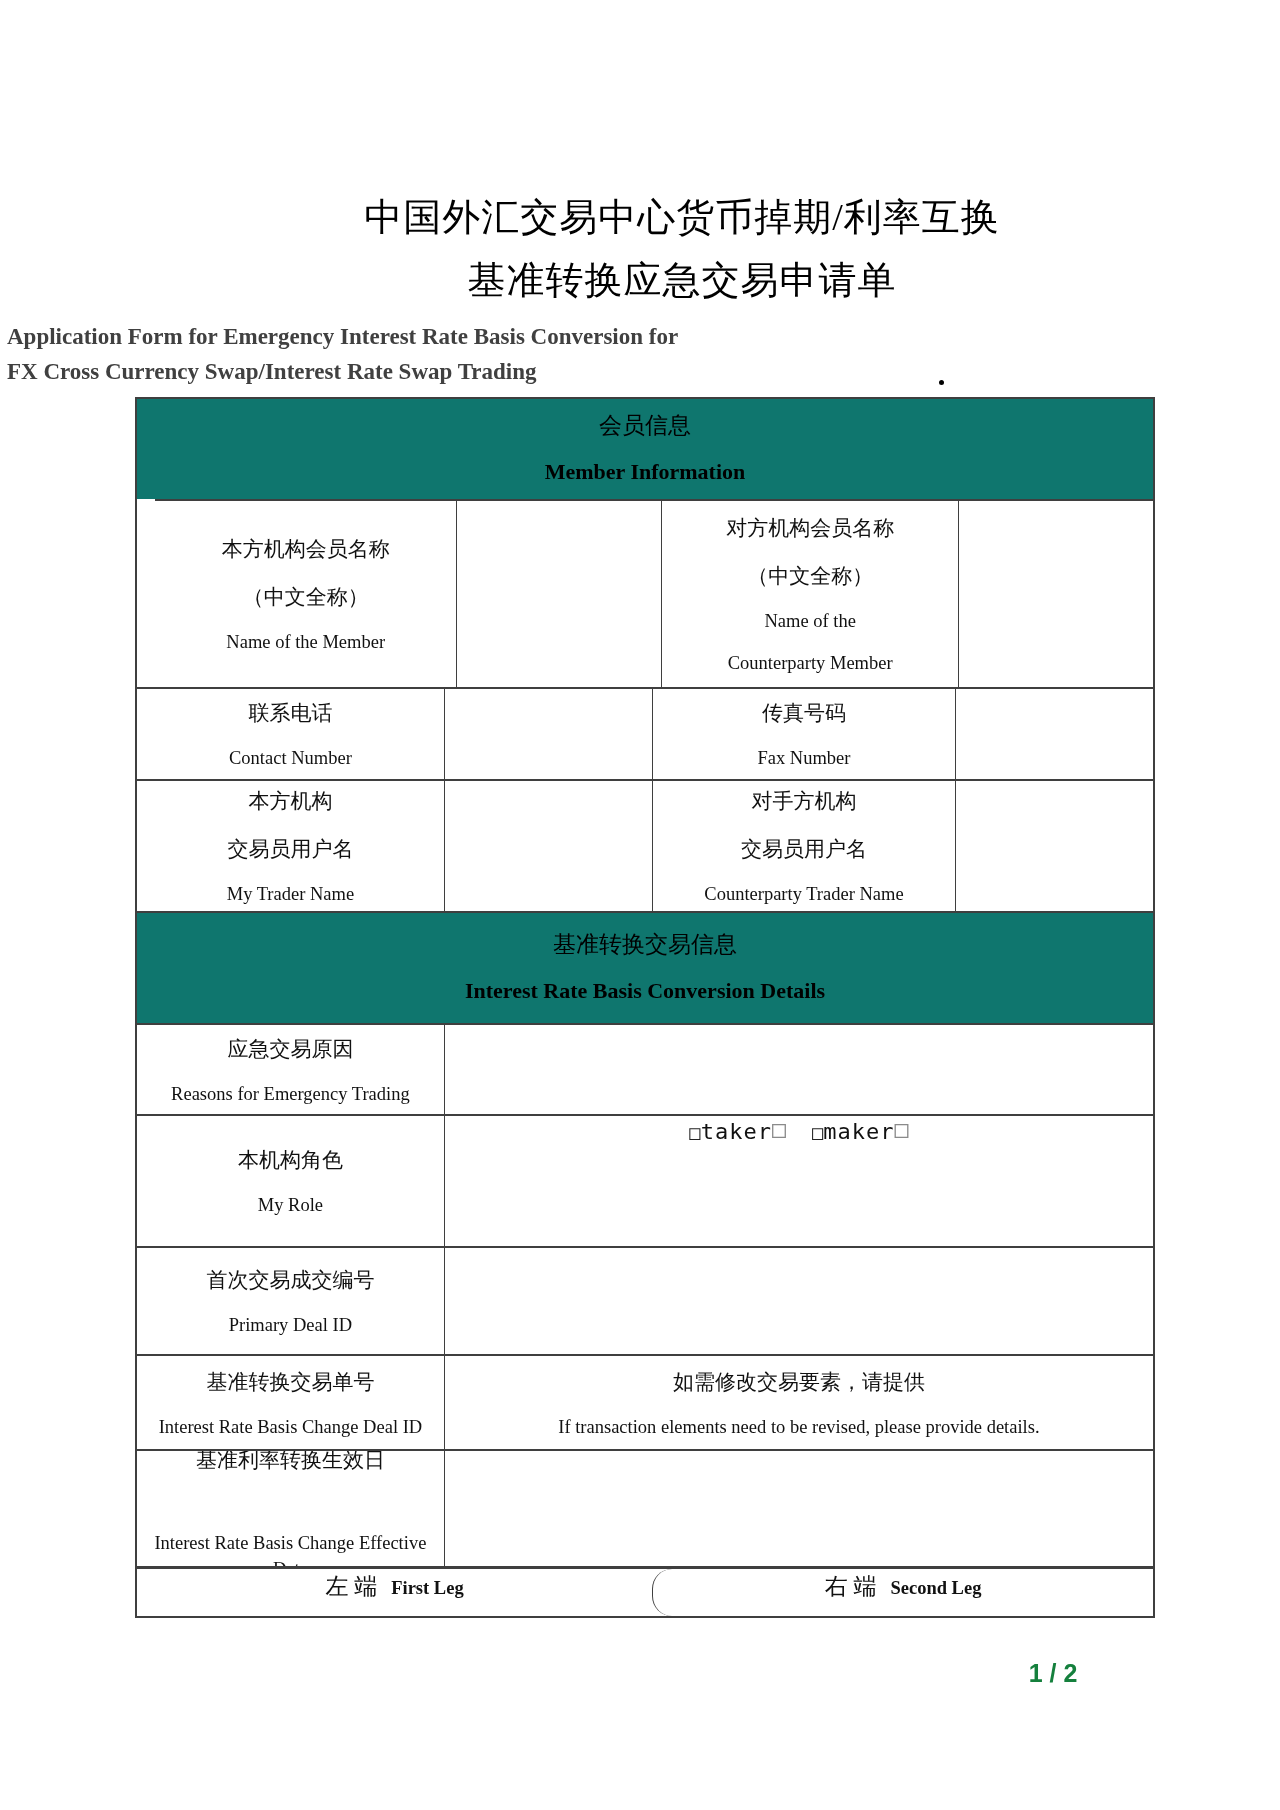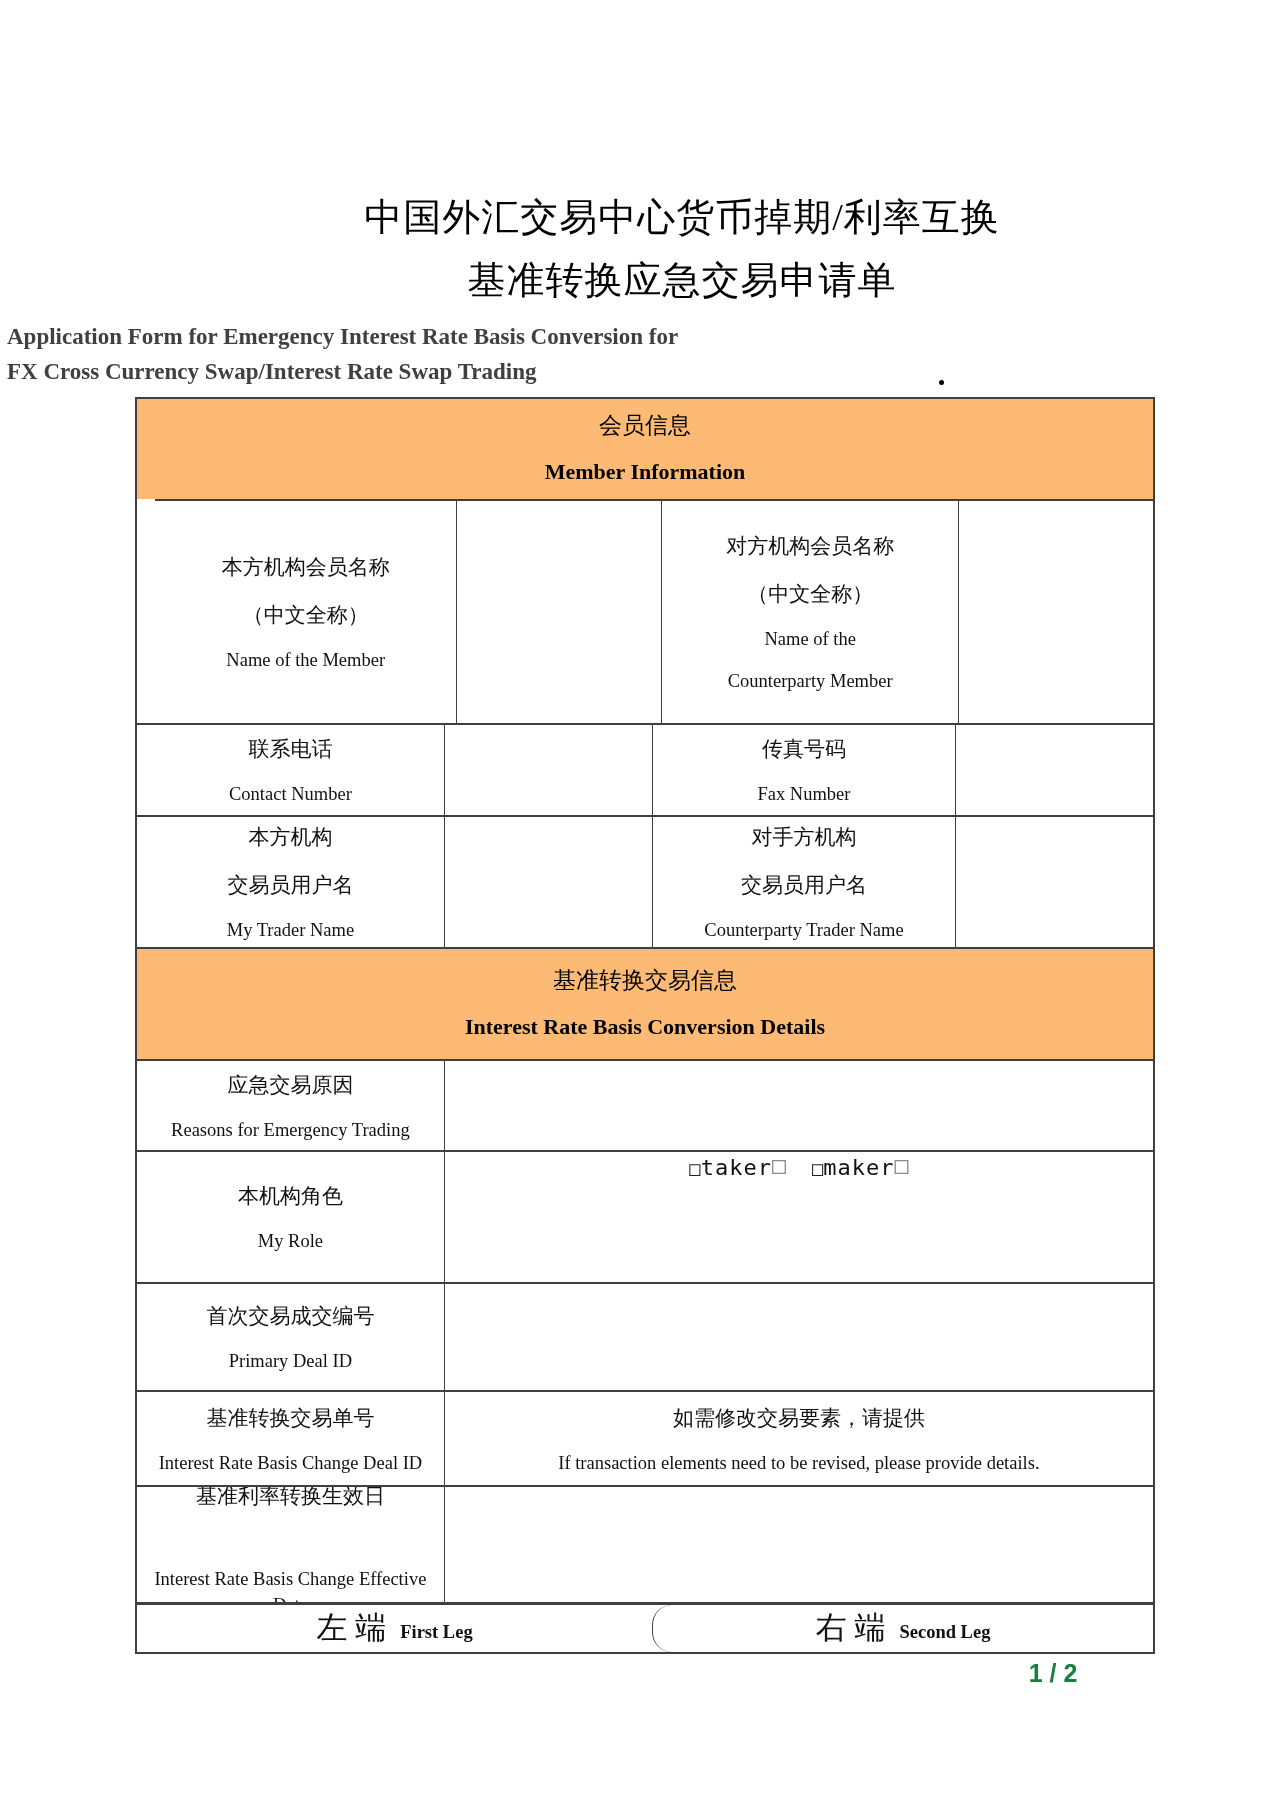--- a/index.html
+++ b/index.html
@@ -30,59 +30,59 @@
   .t-row{display:flex;flex-direction:row;box-sizing:border-box;border-top:2px solid #3f3f3f;}
   .t-row:first-child{border-top:none;}
   .t-row.thick-top{border-top:3px solid #3f3f3f;}
   .cell{
     box-sizing:border-box;border-left:1.5px solid #3f3f3f;
     display:flex;flex-direction:column;align-items:center;justify-content:center;
     text-align:center;overflow:hidden;padding:2px 6px;
   }
   .cell:first-child{border-left:none;}
   .sec-header{
-    background:#fdba74;
+    background:#0f766e;
     display:flex;flex-direction:column;align-items:center;justify-content:center;
     text-align:center;box-sizing:border-box;
   }
   .sec-zh{font-size:23px;line-height:46px;color:#000;}
   .sec-en{font-size:22px;font-weight:bold;line-height:46px;color:#000;}
   .zh-line{font-size:21px;line-height:48px;white-space:nowrap;}
   .en-line{font-size:18.5px;line-height:42px;}
   .en-wrap{line-height:26px;max-width:300px;margin-top:46px;}
   
   .c-label-l{width:30.2%;}
   .c-val-l{width:20.5%;}
   .c-label-r{width:29.8%;}
   .c-val-r{width:19.5%;}
   .c-label{width:30.2%;}
   .c-value{width:69.8%;}
   .c-leg-l{width:50.7%;}
   .c-leg-r{width:49.3%;border-radius:20px;}
   
   .h-sec1{height:100px;}
-  .h-names{height:224px;margin-left:18px;}
+  .h-names{height:188px;margin-left:18px;}
   .h-contact{height:92px;}
   .h-trader{height:132px;}
   .h-sec2{height:112px;}
   .h-reasons{height:91px;}
   .h-role{height:132px;}
   .h-primary{height:108px;}
   .h-deal{height:95px;}
   .h-effective{height:117px;}
   .h-legs{height:50px;}
   
   .role-line{flex-direction:row;gap:26px;align-items:baseline;}
   .role-opt{display:flex;flex-direction:row;align-items:baseline;font-family:"DejaVu Sans Mono","Liberation Mono",monospace;}
   .role-box{font-size:19px;color:#222;}
   .role-word{font-size:22px;color:#111;letter-spacing:1px;}
   .role-tofu{font-size:23px;color:#8a8a8a;position:relative;top:-2px;}
   
   .leg-cell{flex-direction:row;gap:14px;align-items:baseline;}
-  .leg-zh{font-size:31px;white-space:nowrap;text-align:center;}
+  .leg-zh{font-size:23px;white-space:nowrap;text-align:center;}
   .leg-en{font-size:18.5px;font-weight:bold;}
   
   .page-num{
     position:absolute;left:1013px;top:1659px;width:80px;text-align:center;
     font-family:Liberation Sans, sans-serif;
     font-size:25px;font-weight:bold;color:#15803d;
   }
   .speck{position:absolute;left:939px;top:380px;width:5px;height:5px;border-radius:50%;background:#000;}
 </style>
 </head>

